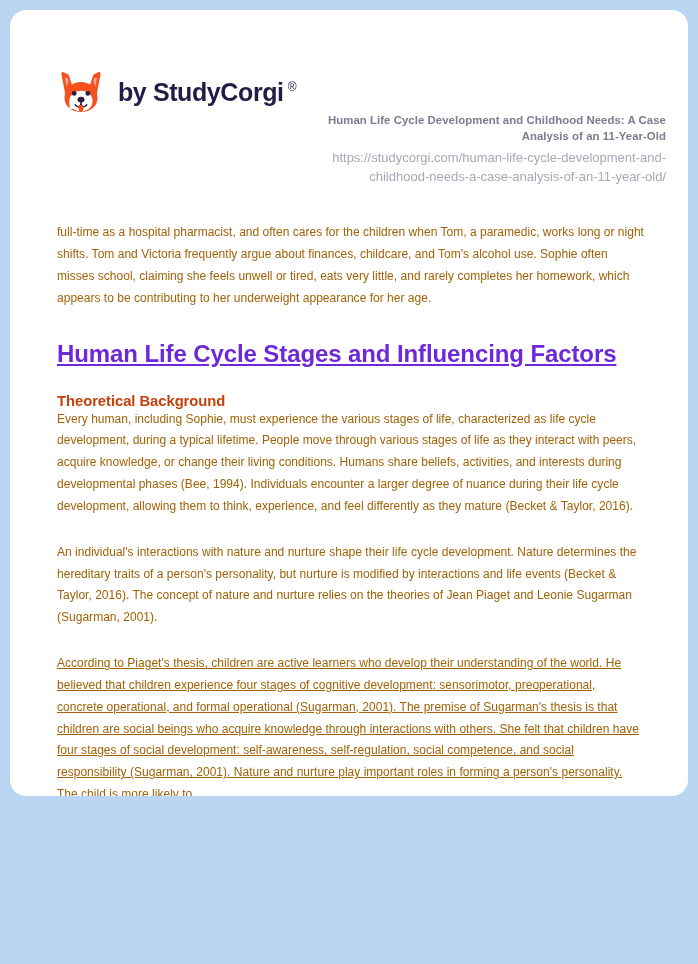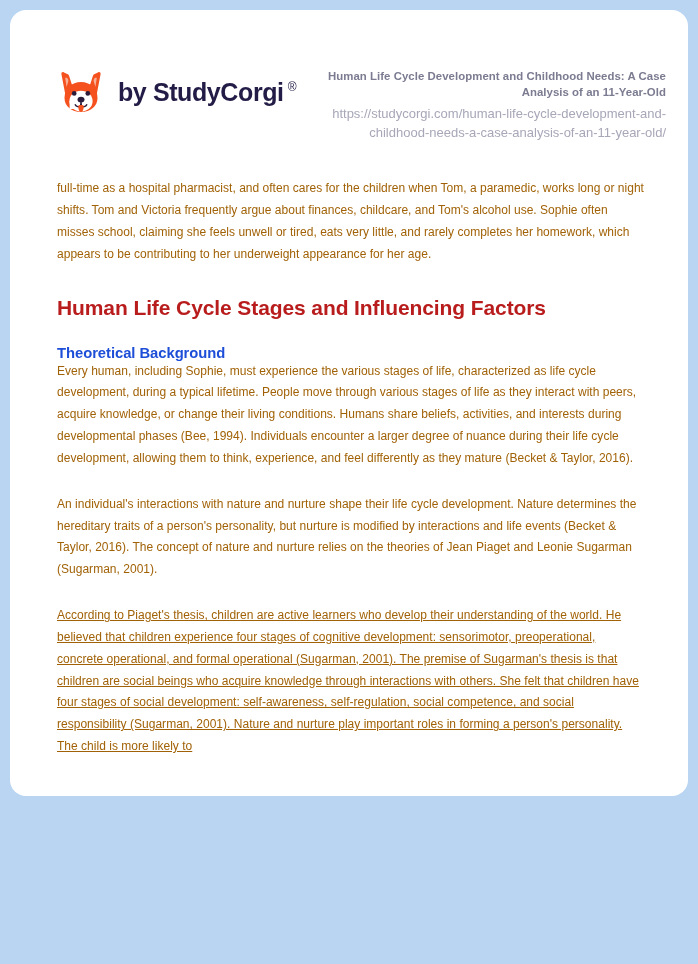--- a/index.html
+++ b/index.html
@@ -63,20 +63,21 @@
     text-align: right;
     max-width: 340px;
     padding-top: 6px;
   }
   .header-title {
     color: #7b7b91;
     font-size: 11.4px;
     font-weight: bold;
     line-height: 1.42;
     letter-spacing: 0.05px;
+    margin-top: 44px;
   }
   .header-url {
     color: #a7a7b8;
     font-size: 13px;
     font-weight: normal;
     line-height: 1.42;
     margin-top: 5px;
     word-break: break-word;
   }
   .doc-body {
@@ -84,28 +85,29 @@
   }
   .doc-body p {
     color: #a16207;
     font-size: 12px;
     line-height: 1.82;
     margin: 0 0 24px 0;
     letter-spacing: 0.02px;
   }
   .doc-body p:last-child { margin-bottom: 0; text-decoration: underline; }
   h2.section-heading {
-    color: #b91c1c;
-    font-size: 21px;
+    color: #6d28d9;
+    font-size: 24px;
     font-weight: bold;
     margin: 30px 0 0 0;
     letter-spacing: -0.1px;
+    text-decoration: underline;
   }
   h3.sub-heading {
-    color: #1d4ed8;
+    color: #c2410c;
     font-size: 14.8px;
     font-weight: bold;
     margin: 25px 0 0 0;
     letter-spacing: -0.05px;
   }
   .after-heading { margin-top: 26px; }
 </style>
 </head>
 <body>
 

